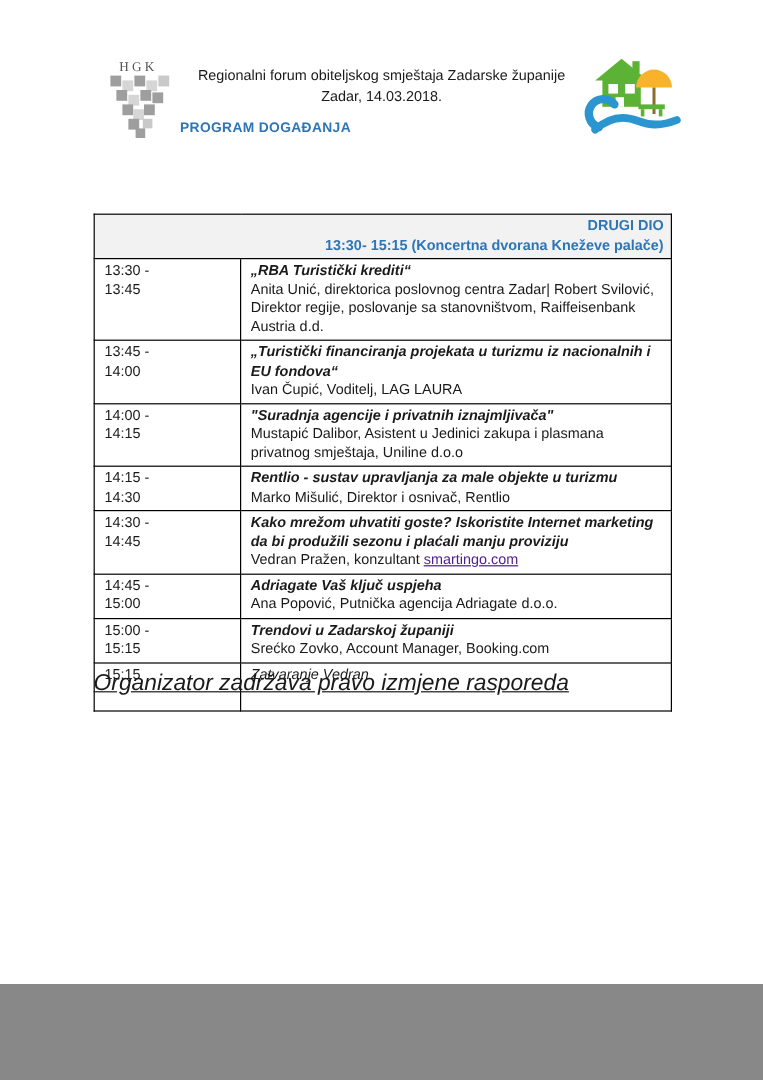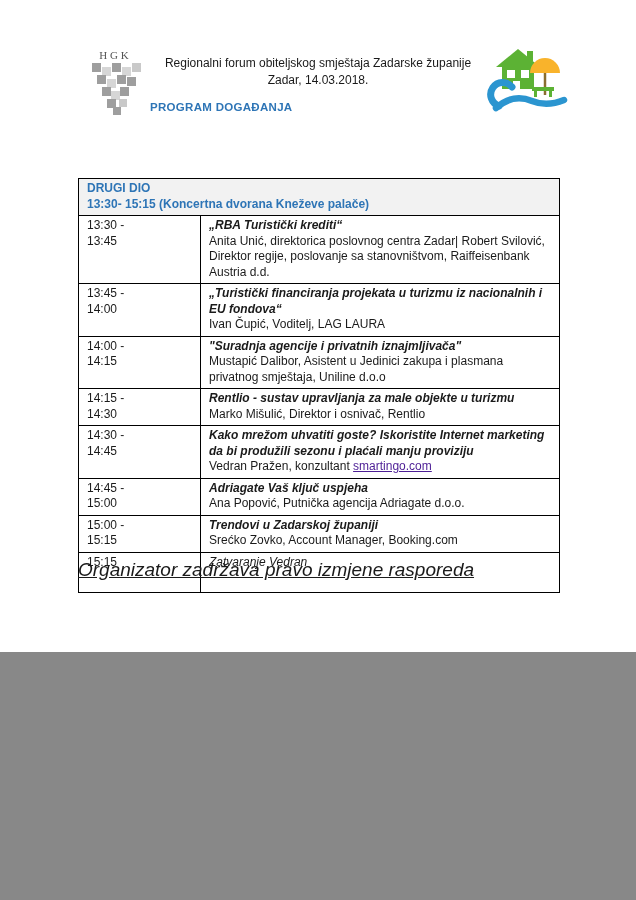--- a/index.html
+++ b/index.html
@@ -1,18 +1,18 @@
 <!DOCTYPE html>
 <html><head>
 <meta charset="utf-8">
 <style>
   * { margin:0; padding:0; box-sizing:border-box; }
   body { background:#888; font-family:"Liberation Sans", sans-serif; }
   .page {
-    position:relative; width:636px; height:652px; margin:0 auto;
+    position:relative; width:636px; height:820px; margin:0 auto;
     background:#ffffff; color:#1a1a1a; overflow:hidden;
   }
 
   
   .hgk-logo { position:absolute; left:86px; top:47px; width:56px; height:70px; }
   .doc-title {
     position:absolute; left:150px; width:336px; top:55px;
     text-align:center; font-size:12px; line-height:17px; color:#1a1a1a;
   }
   .program-label {
@@ -104,21 +104,21 @@
     </svg>
   </div>
 
   <table class="schedule">
     <colgroup>
         <col class="time-col">
         <col>
       </colgroup>
     <tbody>
       <tr>
-        <td colspan="2" class="head-cell" style="color:#2E75B6;">
+        <td colspan="2" class="head-cell" style="color:#2E75B6;text-align:right;">
           <div>DRUGI DIO</div>
           <div>13:30- 15:15  (Koncertna dvorana Kneževe palače)</div>
         </td>
       </tr>
 
       <tr>
         <td class="time-cell">
           <div>13:30 -</div>
           <div>13:45</div>
         </td>

